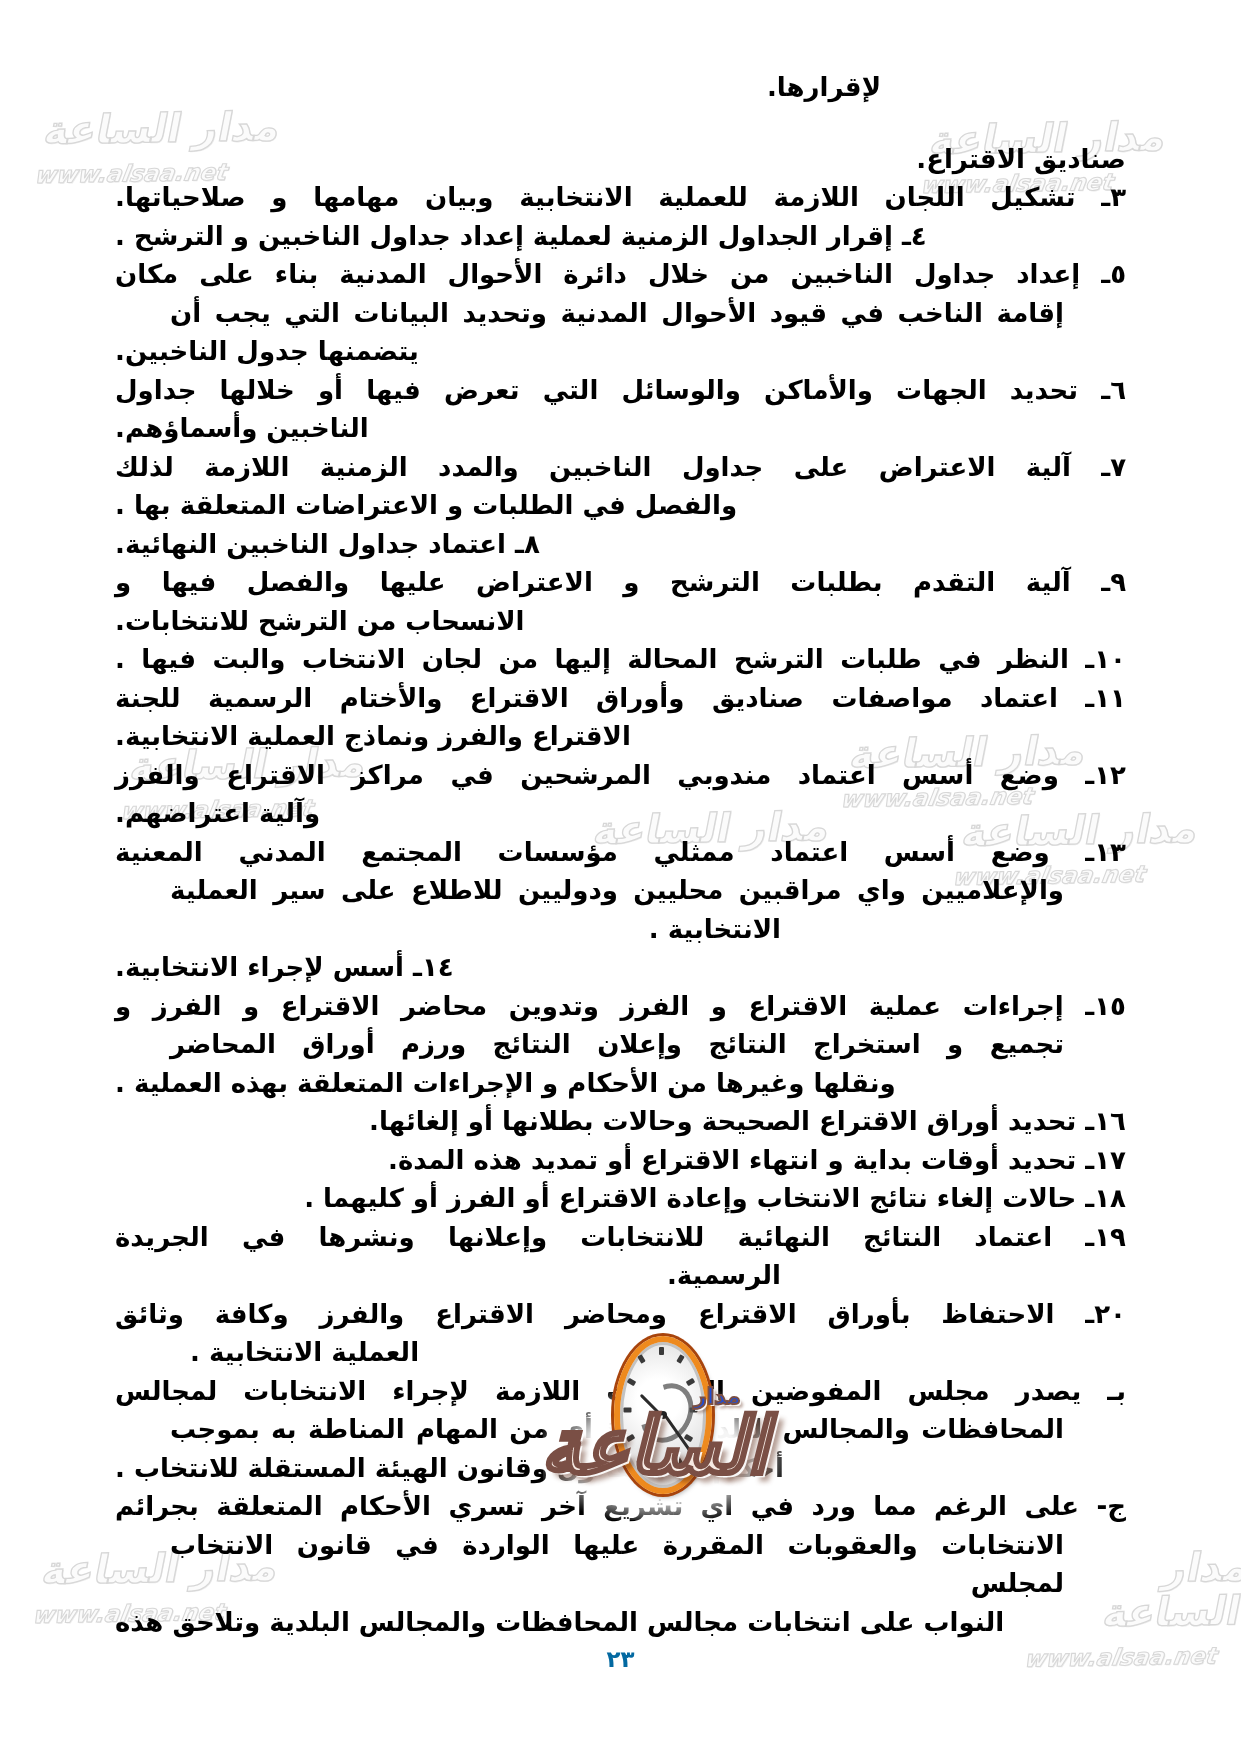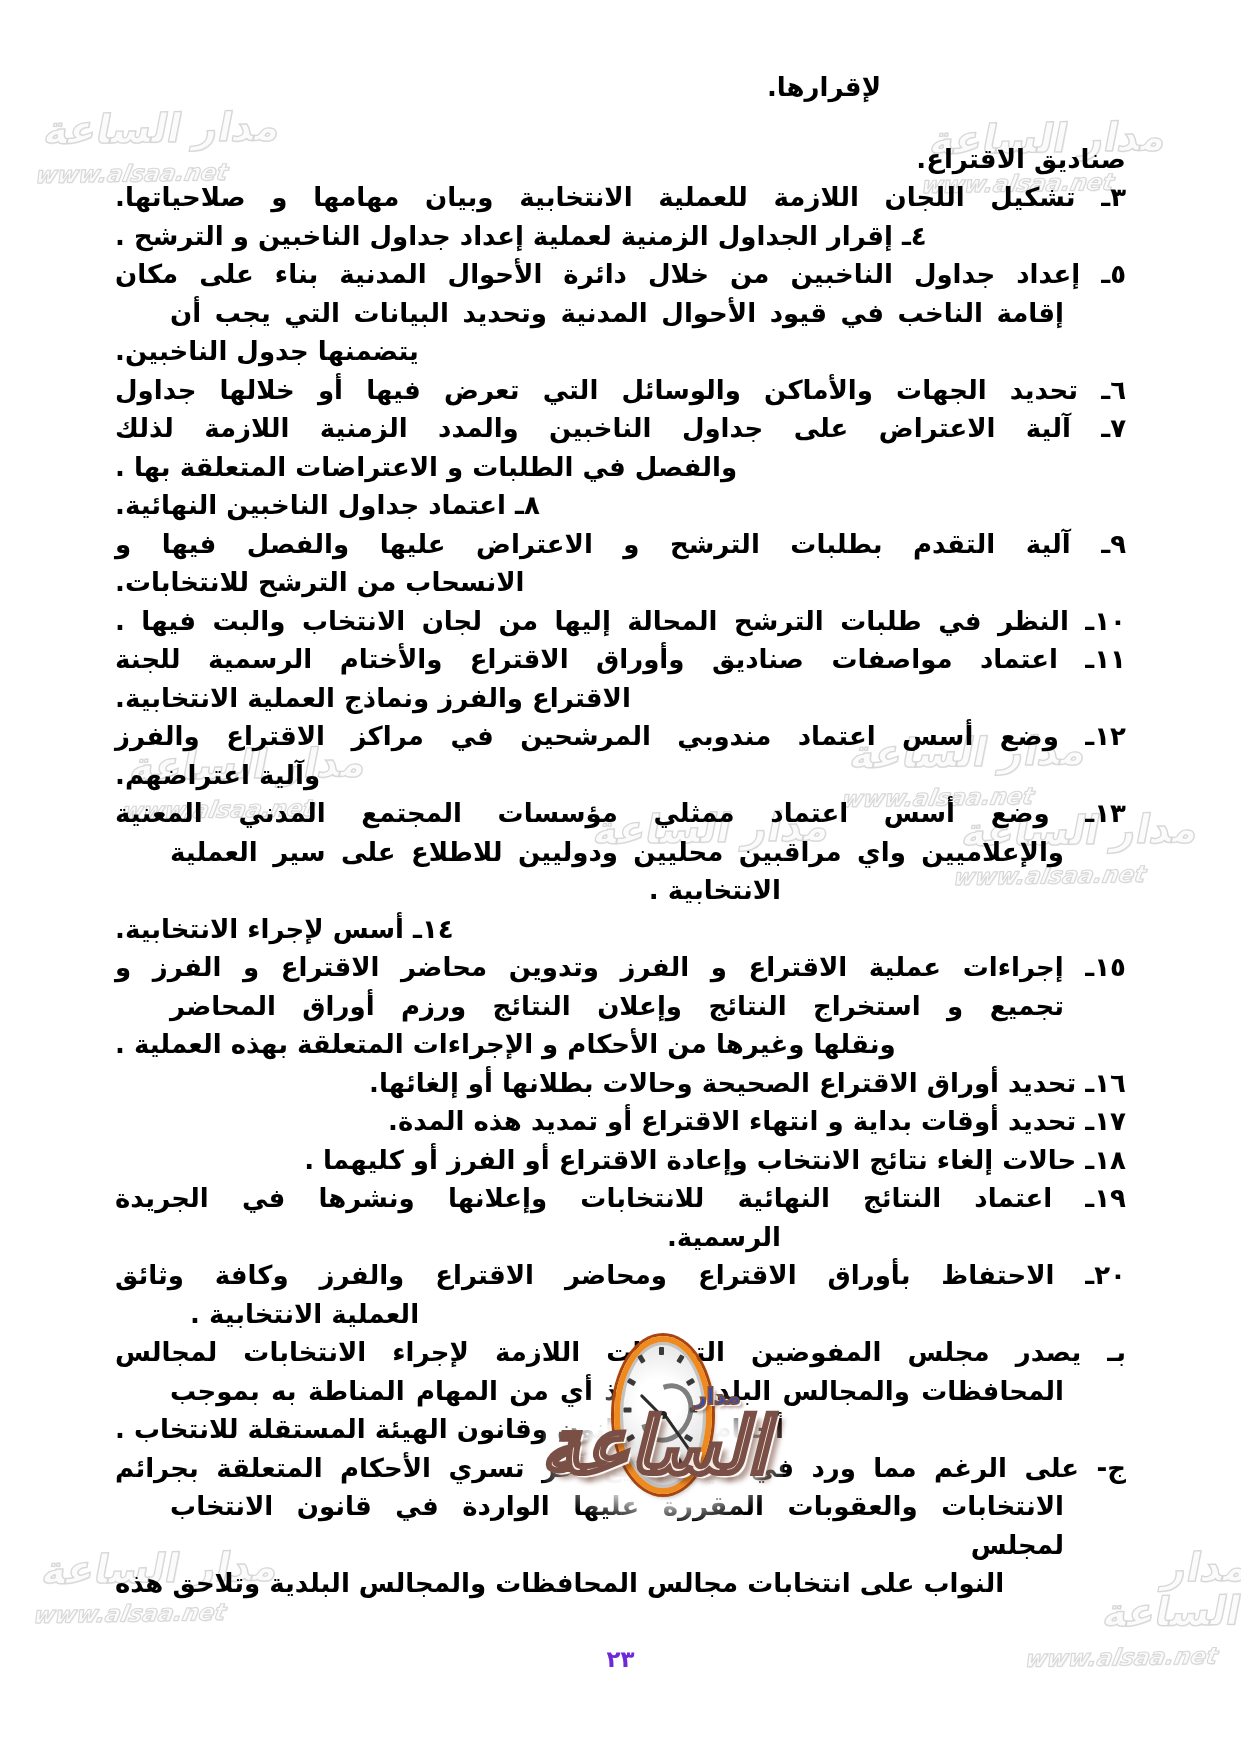--- a/index.html
+++ b/index.html
@@ -79,21 +79,21 @@
   .logo-word-big{
     position:absolute;left:0;top:74px;width:210px;text-align:center;z-index:3;
     font-size:78px;font-weight:bold;line-height:1.1;
     color:#f6eae3;-webkit-text-stroke:3.5px #7a4f45;
     text-shadow:3px 3px 0 rgba(255,255,255,.92), 7px 7px 5px rgba(90,40,20,.45);
     font-style:italic;
   }
   
   .page-number{
     position:absolute;left:0;top:1646px;width:1241px;z-index:2;
-    text-align:center;font-size:23px;font-weight:bold;color:#6d28d9;
+    text-align:center;font-size:23px;font-weight:bold;color:#0369a1;
   }
 </style>
 </head>
 <body>
 
 <div class="wm wm-tl">
   <div class="wm-title">مدار الساعة</div>
   <div class="wm-url">www.alsaa.net</div>
 </div>
 <div class="wm wm-tr">
@@ -126,20 +126,21 @@
 
 <div class="doc" dir="rtl">
   <div class="line cr2">لإقرارها.</div>
   <div class="line cl">صناديق الاقتراع.</div>
   <div class="line just">٣ـ تشكيل اللجان اللازمة للعملية الانتخابية وبيان مهامها و صلاحياتها.</div>
   <div class="line center">٤ـ إقرار الجداول الزمنية لعملية إعداد جداول الناخبين و الترشح .</div>
   <div class="line just">٥ـ إعداد جداول الناخبين من خلال دائرة الأحوال المدنية بناء على مكان</div>
   <div class="line cont">إقامة الناخب في قيود الأحوال المدنية وتحديد البيانات التي يجب أن</div>
   <div class="line center">يتضمنها جدول الناخبين.</div>
   <div class="line just">٦ـ تحديد الجهات والأماكن والوسائل التي تعرض فيها أو خلالها جداول</div>
+  <div class="line center">الناخبين وأسماؤهم.</div>
   <div class="line just">٧ـ آلية الاعتراض على جداول الناخبين والمدد الزمنية اللازمة لذلك</div>
   <div class="line center">والفصل في الطلبات و الاعتراضات المتعلقة بها .</div>
   <div class="line center">٨ـ اعتماد جداول الناخبين النهائية.</div>
   <div class="line just">٩ـ آلية التقدم بطلبات الترشح و الاعتراض عليها والفصل فيها و</div>
   <div class="line center">الانسحاب من الترشح للانتخابات.</div>
   <div class="line just">١٠ـ النظر في طلبات الترشح المحالة إليها من لجان الانتخاب والبت فيها .</div>
   <div class="line just">١١ـ اعتماد مواصفات صناديق وأوراق الاقتراع والأختام الرسمية للجنة</div>
   <div class="line center">الاقتراع والفرز ونماذج العملية الانتخابية.</div>
   <div class="line just">١٢ـ وضع أسس اعتماد مندوبي المرشحين في مراكز الاقتراع والفرز</div>
   <div class="line center">وآلية اعتراضهم.</div>

